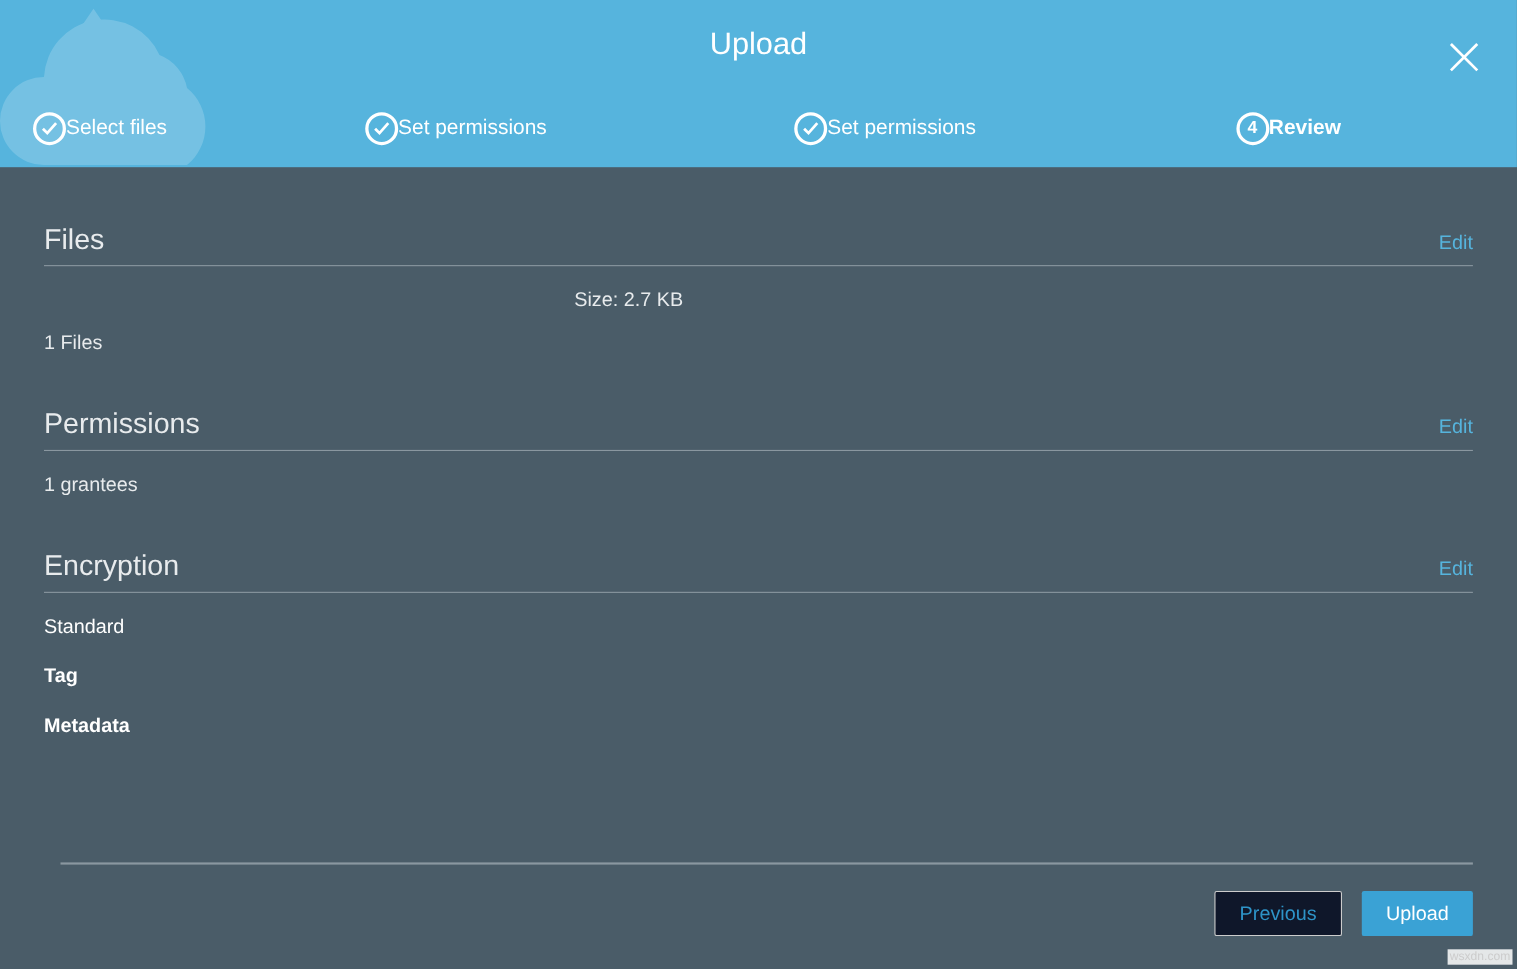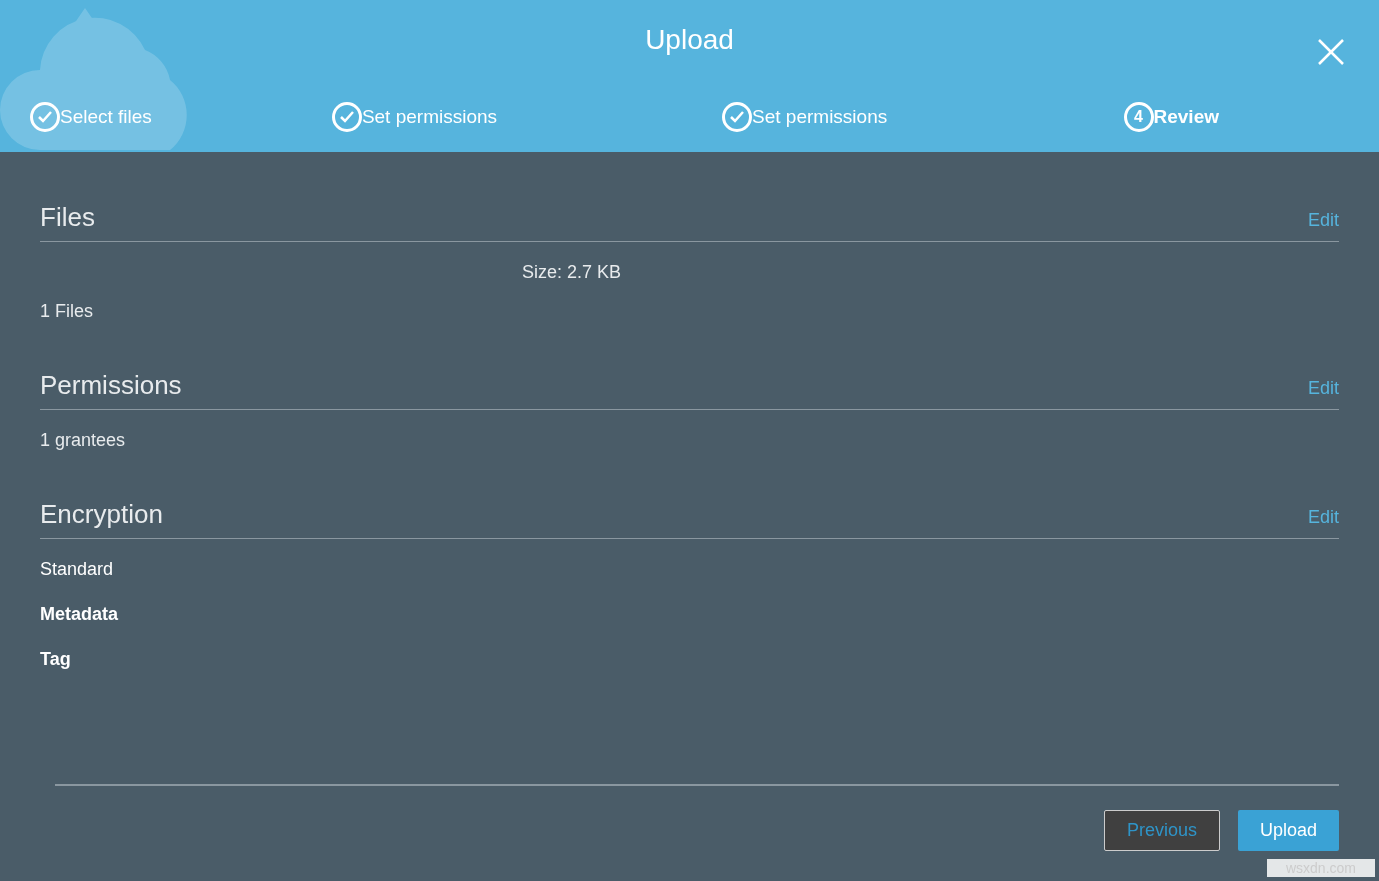--- a/index.html
+++ b/index.html
@@ -163,37 +163,37 @@
       gap: 18px;
     }
     .btn {
       padding: 9px 22px;
       font-size: 18px;
       border-radius: 2px;
       cursor: pointer;
       border: none;
     }
     .btn-previous {
-      background: #404040;
+      background: #0f172a;
       color: #2e94c8;
       border: 1px solid #ccc;
       margin-left: 36px;
     }
     .btn-upload {
       background: #3aa2d5;
       color: #fff;
     }
     .watermark {
       position: absolute;
       bottom: 4px;
       right: 4px;
-      font-size: 14px;
+      font-size: 11px;
       color: #ccc;
       background: rgba(255,255,255,0.85);
-      padding: 1px 19px;
+      padding: 1px 2px;
     }
   </style>
 </head>
 <body>
 
 <div class="header">
   <div class="cloud-bg">
     <svg viewBox="0 0 230 160" width="230" height="160">
       <path d="M 170 80 a 45 45 0 0 1 0 70 H 40 a 40 40 0 0 1 0 -80 a 55 55 0 0 1 105 -20 a 40 40 0 0 1 25 30 Z" fill="#fff"></path>
       <path d="M 85 120 L 85 55 L 55 85 L 85 20 L 115 85 L 85 55 Z M 70 120 h 30 v -55 l 25 25 l -40 -70 l -40 70 l 25 -25 z" fill="#fff"></path>
@@ -273,24 +273,24 @@
     </div>
     <div>
       <div class="props-row">
         <div class="props-col">
           <div class="prop-group">
             <div class="prop-value">Standard</div>
           </div>
         </div>
       </div>
       <div class="prop-group">
+        <div class="prop-label">Tag</div>
+      </div>
+      <div class="prop-group">
         <div class="prop-label">Metadata</div>
-      </div>
-      <div class="prop-group">
-        <div class="prop-label">Tag</div>
       </div>
     </div>
   </div>
 
 </div>
 
 <div class="footer">
   <div class="footer-divider"></div>
   <div class="footer-buttons">
     <button class="btn btn-previous">Previous</button>

